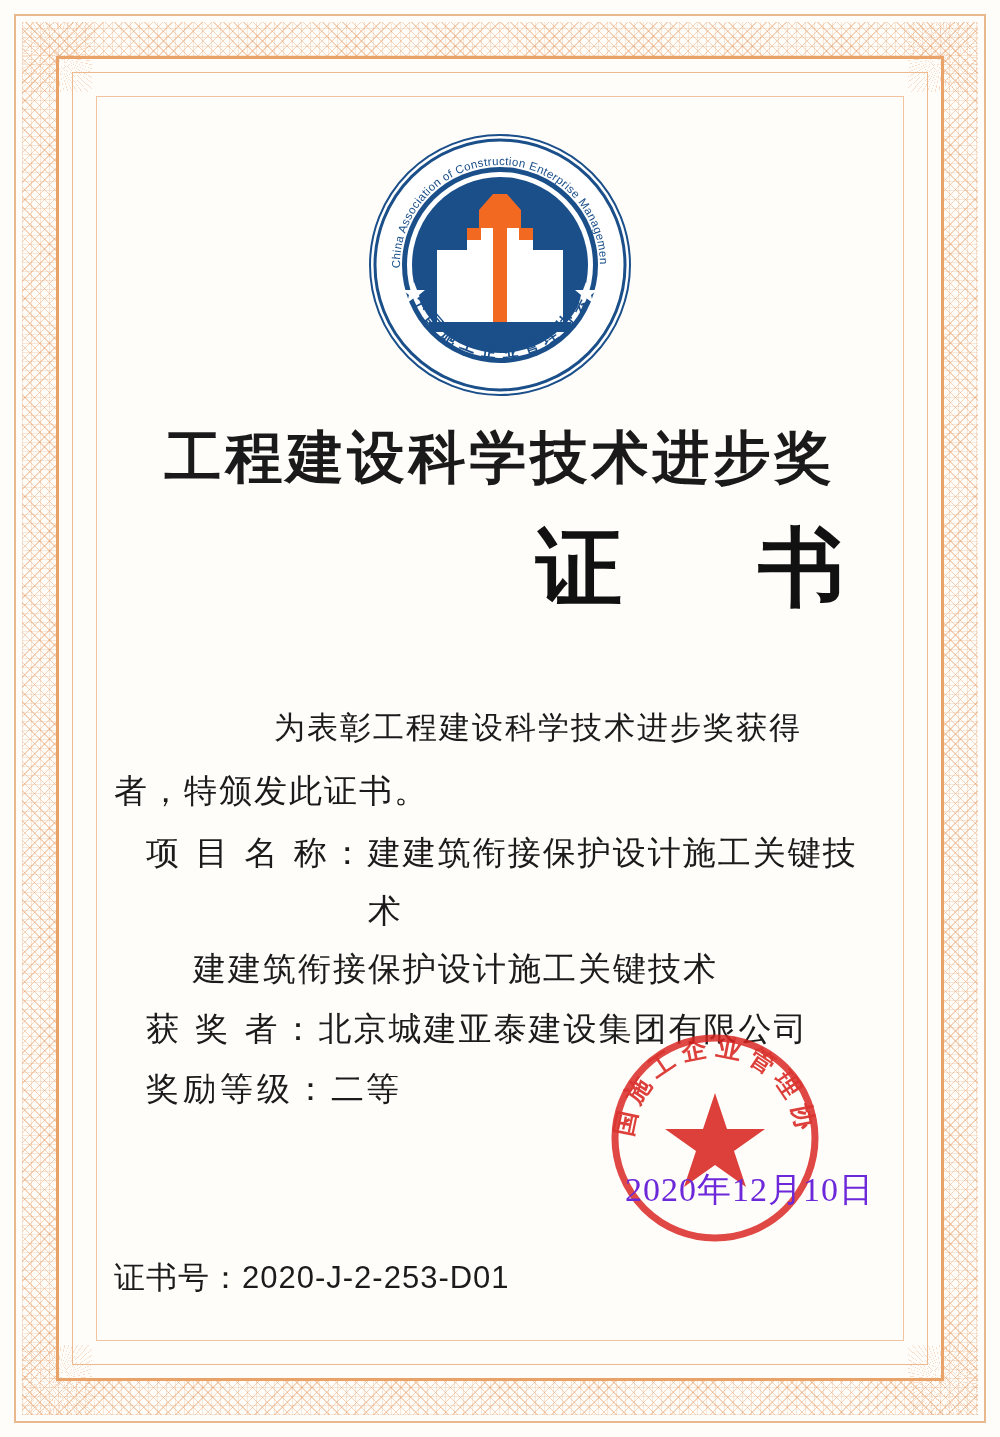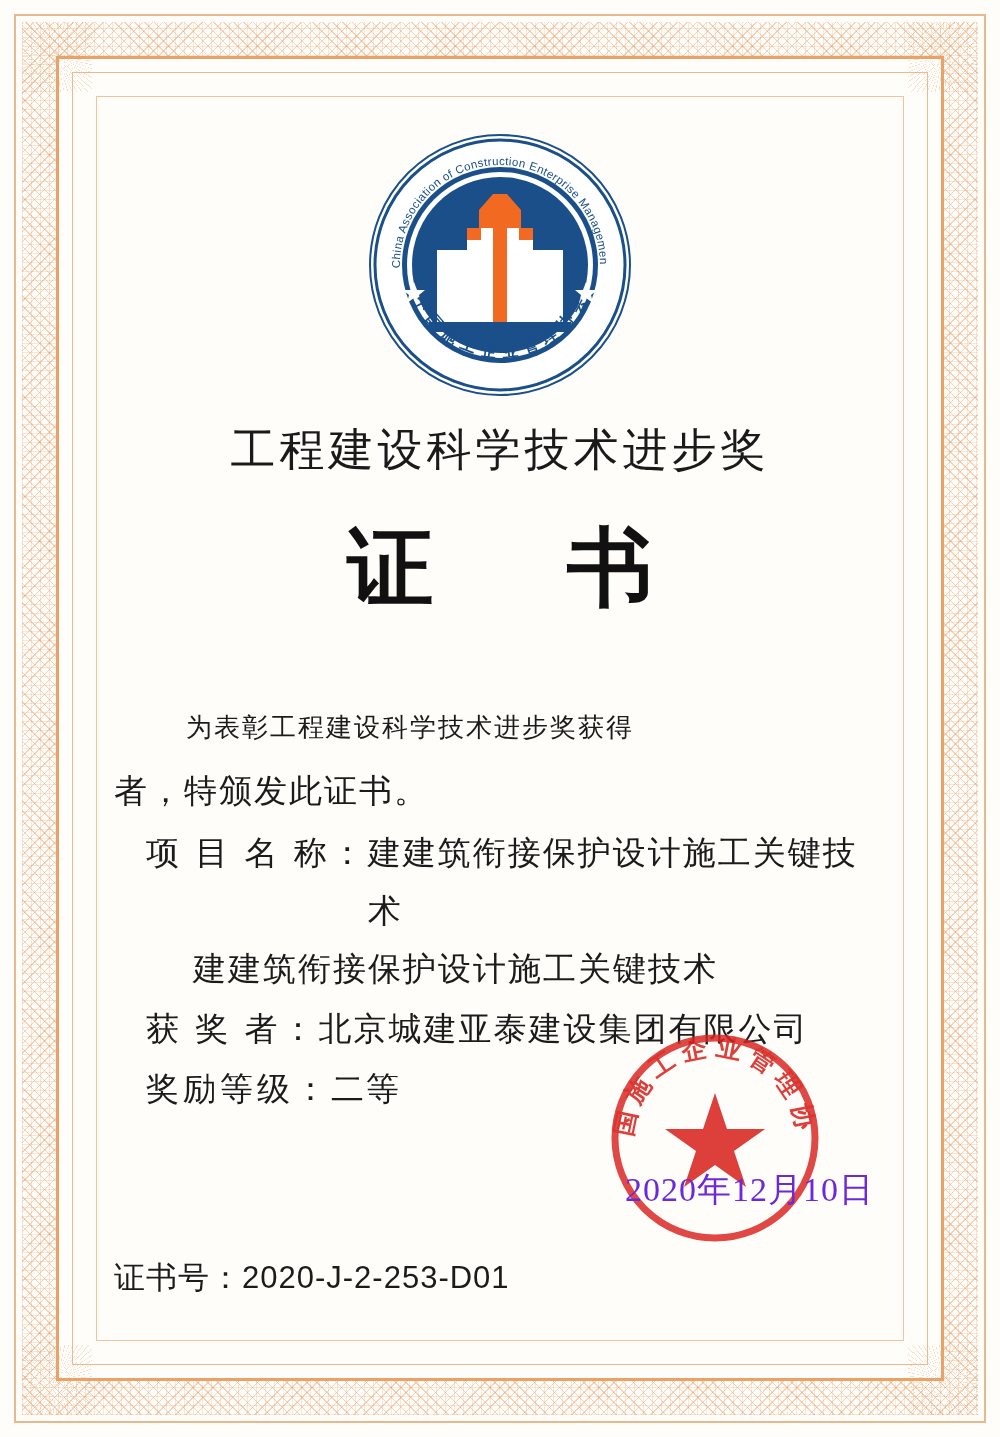--- a/index.html
+++ b/index.html
@@ -95,57 +95,58 @@
     height: 266px;
     display: block;
   }
 
   
   .title-main {
     position: absolute;
     top: 320px;
     left: 0; right: 0;
     text-align: center;
-    font-size: 45px;
+    font-size: 57px;
     letter-spacing: 4px;
     color: #1a1a1a;
-    font-weight: 400;
+    font-weight: 700;
     font-family: "Liberation Serif", "DejaVu Serif", serif;
     white-space: nowrap;
   }
   .title-sub {
     position: absolute;
     top: 410px;
     left: 0; right: 0;
-    text-align: center;
+    text-align: right;
     font-size: 86px;
     letter-spacing: 56px;
     text-indent: 56px;
     color: #111111;
     font-weight: 700;
-    font-family: Liberation Serif, serif;
+    font-family: Liberation Sans, sans-serif;
   }
 
   
   .body-block {
     position: absolute;
     top: 600px;
     left: 14px;
     right: 10px;
     color: #1b1b1b;
     font-size: 33px;
     line-height: 58px;
     letter-spacing: 2px;
     font-family: "Liberation Serif", "DejaVu Serif", serif;
   }
   .para {
     text-indent: 72px;
     margin: 0 0 6px 0;
-    font-size: 26px;
+    font-size: 31px;
     line-height: 56px;
+    text-align: center;
   }
   .field-row {
     display: flex;
     align-items: flex-start;
     margin-top: 2px;
     margin-left: 32px;
   }
   .field-label {
     flex: 0 0 auto;
     white-space: nowrap;

